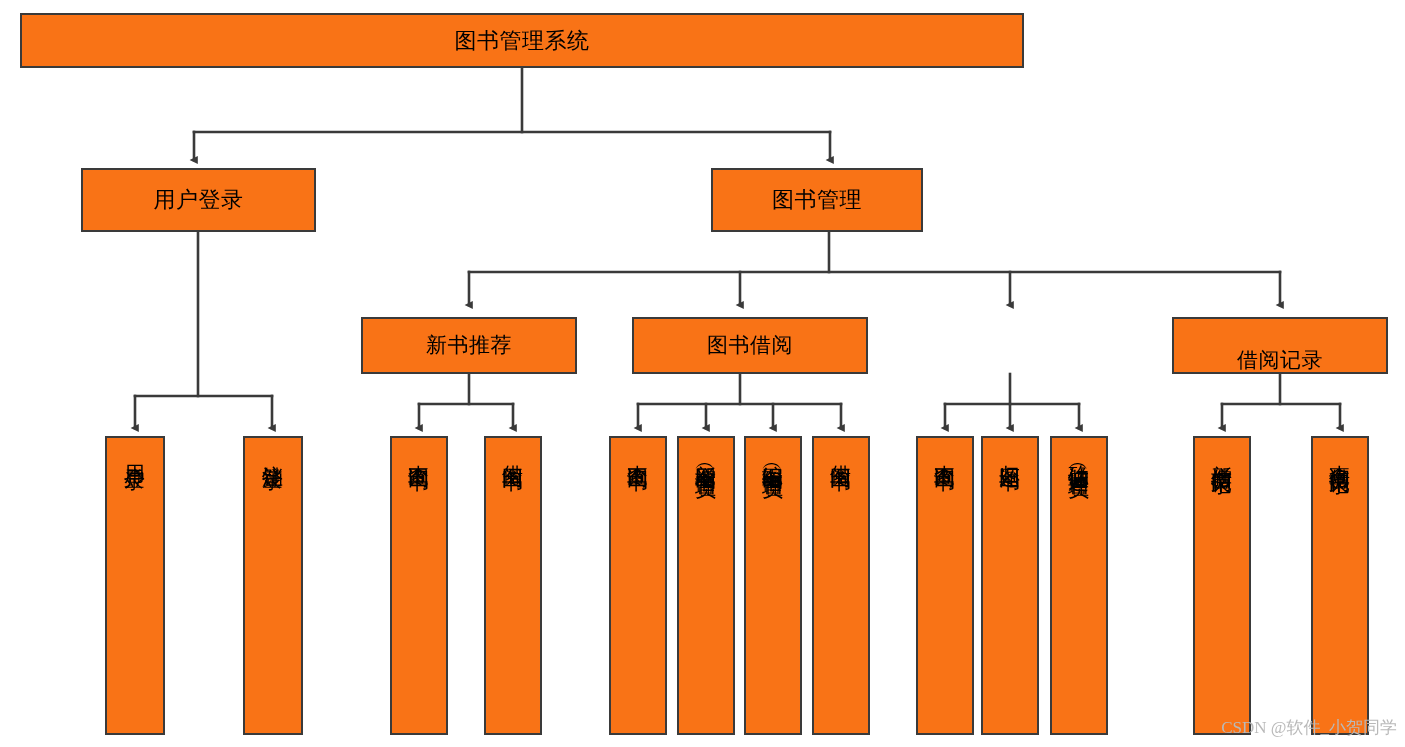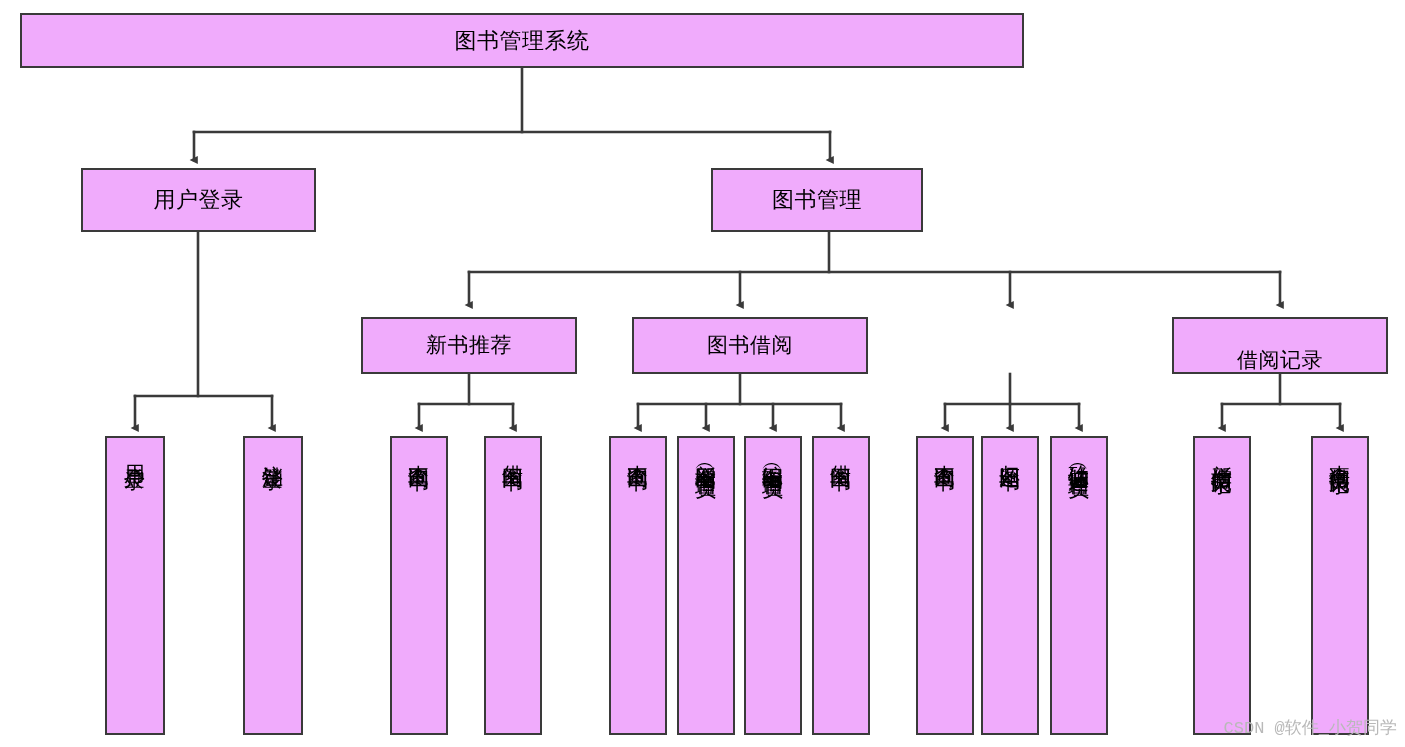--- a/index.html
+++ b/index.html
@@ -23,21 +23,21 @@
     position: absolute;
     left: 0;
     top: 0;
     width: 1405px;
     height: 747px;
     pointer-events: none;
   }
   .node {
     position: absolute;
     box-sizing: border-box;
-    background: #f0abfc;
+    background: #f97316;
     border: 2px solid #3a3a3a;
     display: flex;
     align-items: center;
     justify-content: center;
     color: #000000;
     z-index: 2;
   }
   .node-label {
     display: block;
     text-align: center;
@@ -68,21 +68,21 @@
   .node.lvl3 .node-label { font-size: 21px; }
 
   #watermark {
     position: absolute;
     right: 8px;
     bottom: 8px;
     font-size: 17px;
     color: #b9b9b9;
     z-index: 5;
     white-space: nowrap;
-    font-family: Liberation Mono, monospace;
+    font-family: Liberation Serif, serif;
     text-align: right;
   }
 </style>
 </head>
 <body>
 
 <div id="diagram-root">
 
   <svg id="edges-layer" viewBox="0 0 1405 747" width="1405" height="747" xmlns="http://www.w3.org/2000/svg">
     <defs>

